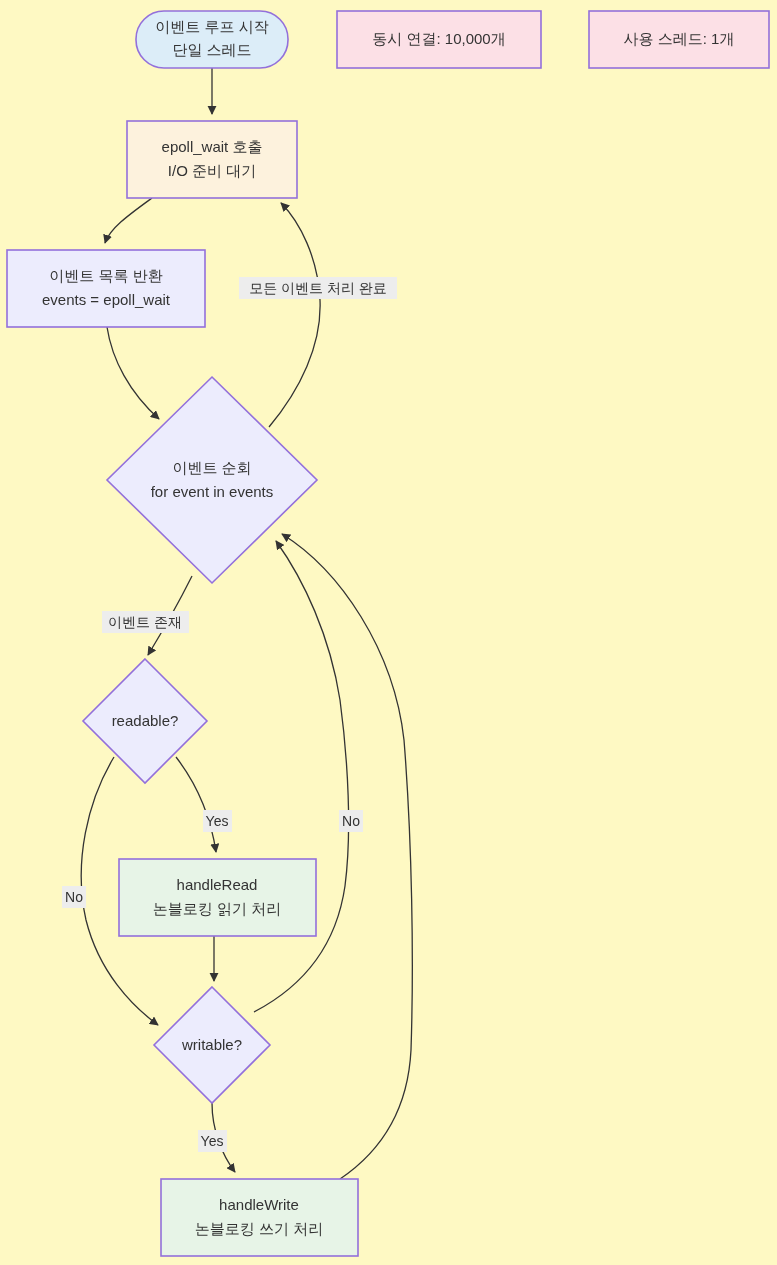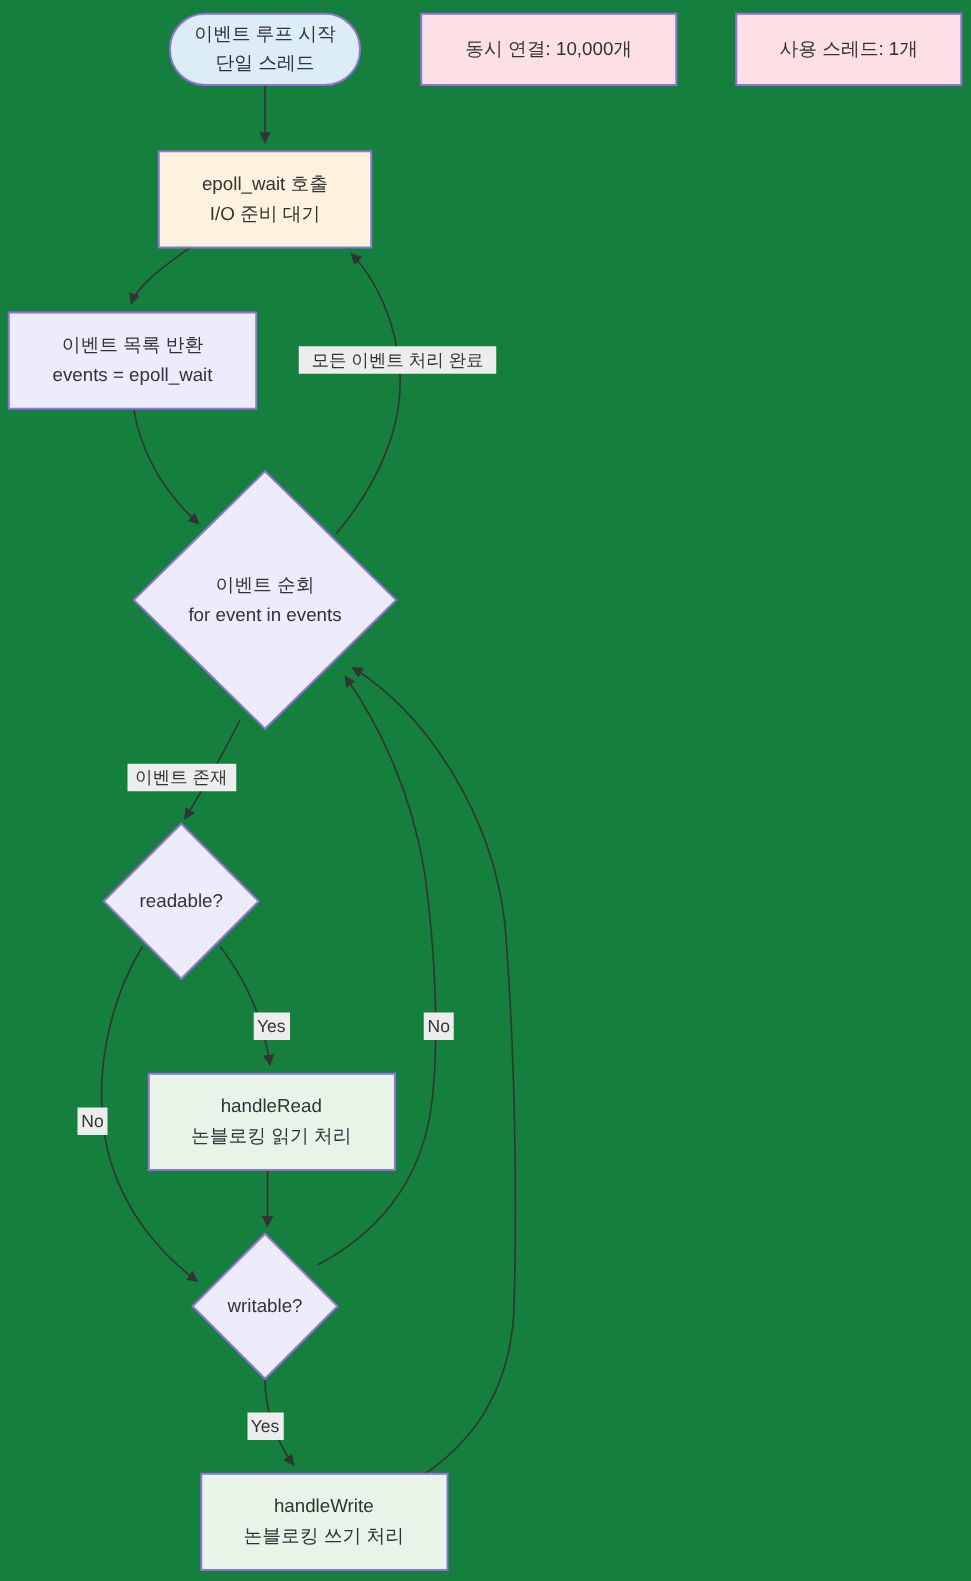--- a/index.html
+++ b/index.html
@@ -10,21 +10,21 @@
   body {
     width: 777px;
     height: 1265px;
     font-family: "Liberation Sans", sans-serif;
     overflow: hidden;
   }
   #diagram-root {
     position: relative;
     width: 777px;
     height: 1265px;
-    background: #15803d;
+    background: #fef9c3;
   }
   svg#flow {
     display: block;
     width: 777px;
     height: 1265px;
   }
   .node-shape { stroke-width: 1.6px; }
   .node-text {
     font-family: "Liberation Sans", sans-serif;
     font-size: 15px;

